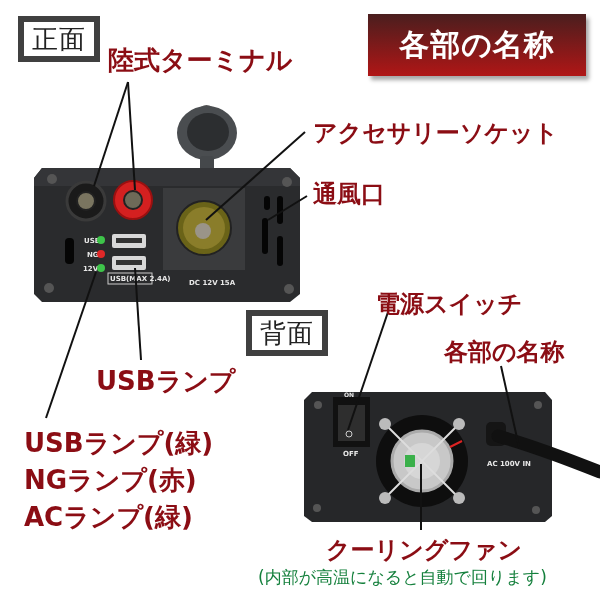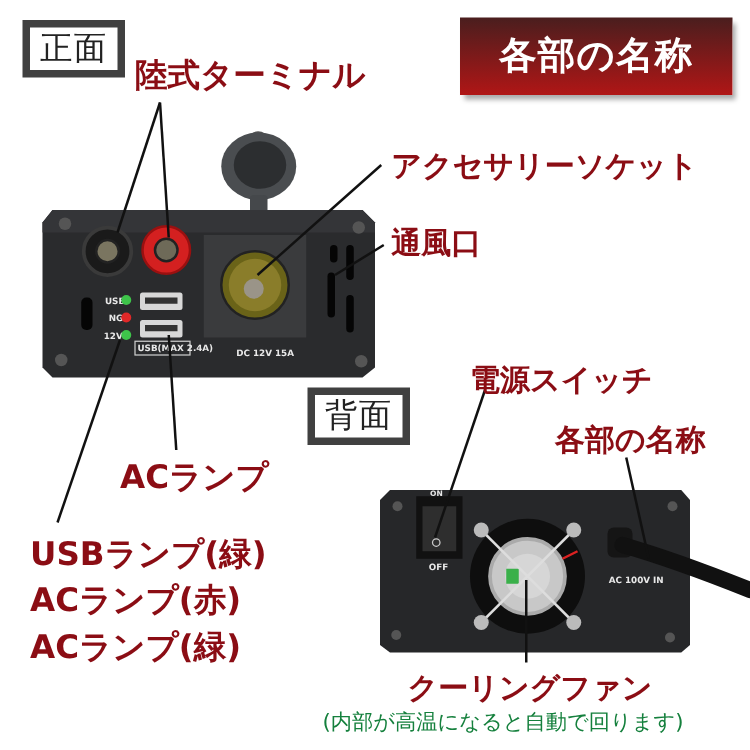--- a/index.html
+++ b/index.html
@@ -126,21 +126,21 @@
 
     <line x1="501" y1="366" x2="519" y2="447"></line>
 
     <line x1="421" y1="464" x2="421" y2="530"></line>
   </g>
 </svg>
 
 <div class="red lbl-lg" style="left:108px;top:43px;">陸式ターミナル</div>
 <div class="red lbl-md" style="left:313px;top:117px;">アクセサリーソケット</div>
 <div class="red lbl-md" style="left:313px;top:178px;text-align:right;">通風口</div>
-<div class="red lbl-lg" style="left:96px;top:364px;">ACランプ</div>
+<div class="red lbl-lg" style="left:96px;top:364px;">USBランプ</div>
 <div class="red lbl-lg" style="left:24px;top:426px;">USBランプ(緑)</div>
-<div class="red lbl-lg" style="left:24px;top:463px;">ACランプ(赤)</div>
+<div class="red lbl-lg" style="left:24px;top:463px;">NGランプ(赤)</div>
 <div class="red lbl-lg" style="left:24px;top:500px;">ACランプ(緑)</div>
 
 <div class="red lbl-md" style="left:376px;top:288px;">電源スイッチ</div>
 <div class="red lbl-md" style="left:444px;top:336px;">各部の名称</div>
 <div class="red lbl-md" style="left:326px;top:534px;">クーリングファン</div>
 <div class="sub" style="left:258px;top:566px;">(内部が高温になると自動で回ります)</div>
 
 </body></html>

